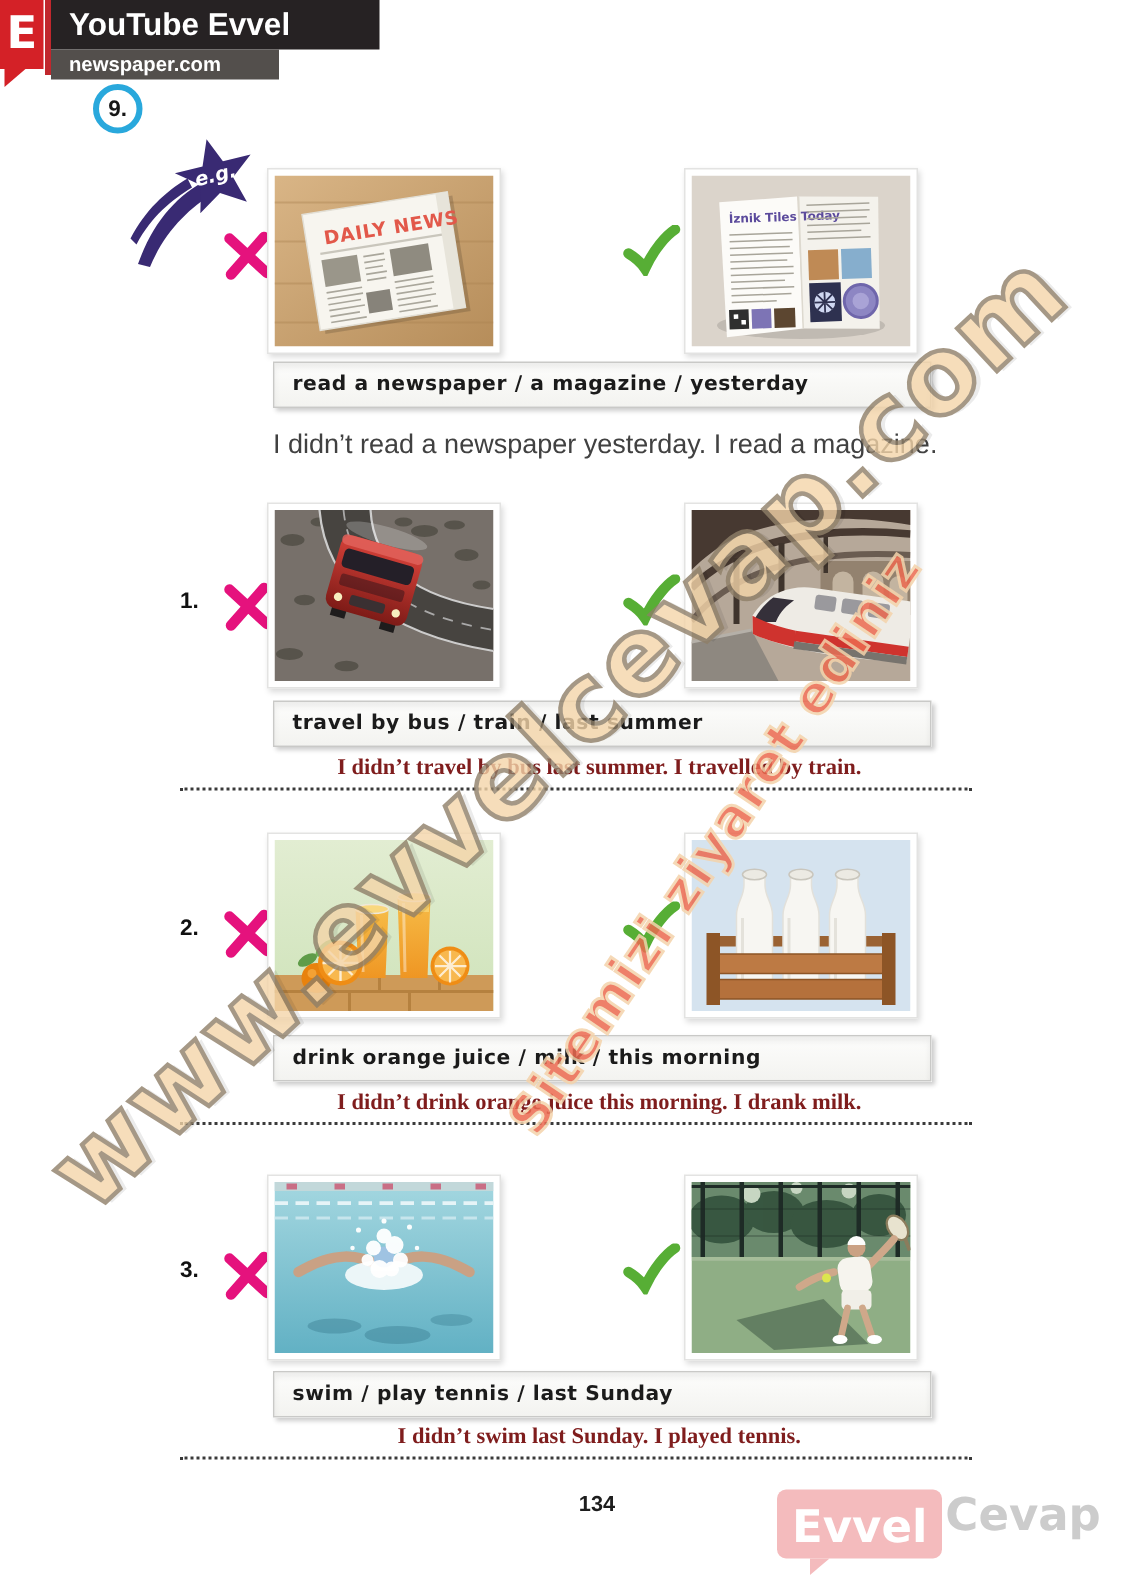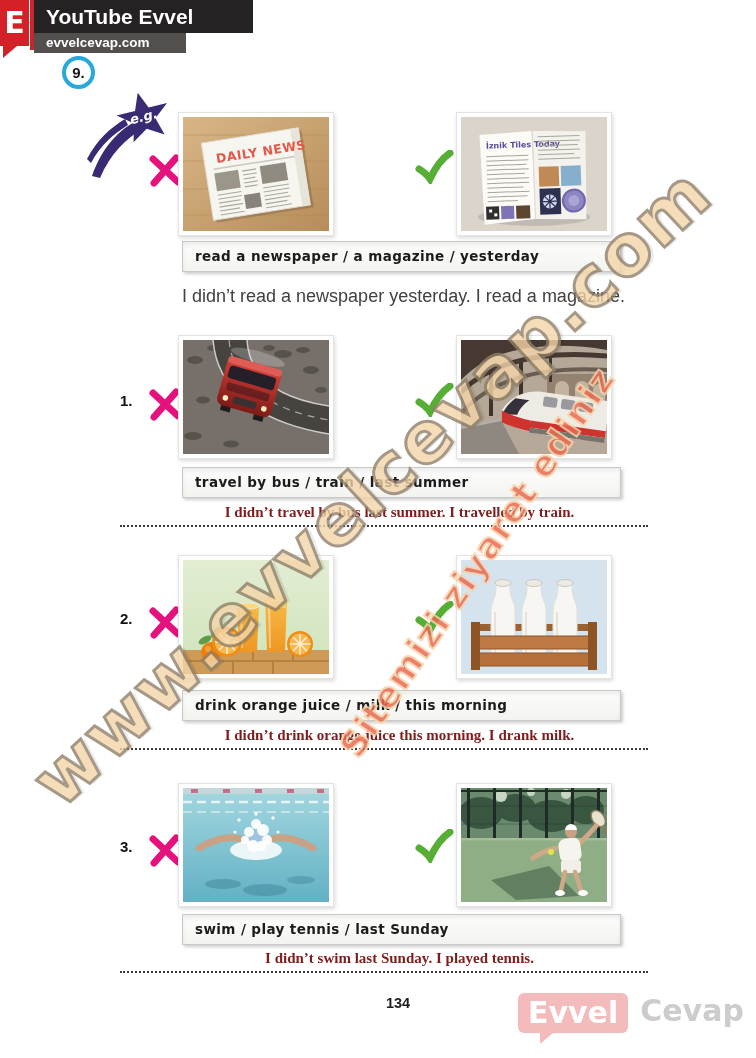--- a/index.html
+++ b/index.html
@@ -34,25 +34,25 @@
               line-height:29px;padding-left:12px;font-weight:bold;font-size:13.5px;color:#1b1b1b;
               letter-spacing:.4px;font-family:"DejaVu Sans",sans-serif;white-space:nowrap;}
   .answer-ex{left:182px;font-size:18px;color:#414141;}
   .answer-red{left:172px;width:455px;text-align:center;font-family:"Liberation Serif",serif;
               font-weight:bold;font-size:15px;color:#7f1d1d;white-space:nowrap;}
   .dotted{left:120px;width:528px;height:0;border-bottom:2px dotted #3a3a3a;}
 
   
   .page-num{left:0;top:995px;width:756px;text-align:center;font-size:14.5px;font-weight:bold;color:#1d1d1d;margin-left:20px;}
   .logo{left:518px;top:993px;display:flex;align-items:flex-start;opacity:.92;}
-  .logo-bubble{position:relative;background:#f4b6b8;border-radius:6px;padding:2px 10px 3px 10px;
+  .logo-bubble{position:relative;background:#f4b6b8;border-radius:6px;padding:8px 10px 3px 10px;
                color:#fff;font-size:30px;font-weight:bold;font-family:"DejaVu Sans",sans-serif;}
   .logo-tail{position:absolute;left:22px;top:100%;width:0;height:0;border-top:11px solid #f4b6b8;
              border-right:13px solid transparent;}
-  .logo-gray{color:#c8c8c8;font-size:30px;font-weight:bold;margin-left:12px;font-family:"DejaVu Sans",sans-serif;}
+  .logo-gray{color:#c8c8c8;font-size:30px;font-weight:bold;margin-left:2px;font-family:"DejaVu Sans",sans-serif;}
 
   
   .wm{pointer-events:none;white-space:nowrap;z-index:60;font-family:"DejaVu Sans",sans-serif;}
   .wm1{left:16px;top:762px;font-size:71px;font-weight:800;color:#f4d5a9;
        -webkit-text-stroke:3px #8f7f68;transform:rotate(-43deg);transform-origin:0 0;
        opacity:.8;letter-spacing:2px;text-shadow:3px 3px 0 rgba(0,0,0,.10);}
   .wm2{left:332px;top:742px;font-size:35px;font-weight:800;color:#ec6a50;
        -webkit-text-stroke:2px #f4d3ab;transform:rotate(-56deg);transform-origin:0 0;
        opacity:.85;letter-spacing:1px;}
 </style>
@@ -63,21 +63,21 @@
 
   <div class="abs badge-e">
     <span>E</span>
   </div>
   <div class="abs badge-tail"></div>
   <div class="abs red-stripe"></div>
   <div class="abs bar-main">
     <span>YouTube Evvel Cevap</span>
   </div>
   <div class="abs bar-sub">
-    <span>evvelcevap.com</span>
+    <span>newspaper.com</span>
   </div>
 
   <div class="abs q-circle">
     <span>9.</span>
   </div>
 
   <svg class="abs" style="left:84px;top:88px;" width="92" height="92" viewBox="0 0 92 92">
     <path d="M8,88 C18,60 34,42 54,32 L58,41 C42,51 26,66 16,90 Z" fill="#392a73"></path>
     <path d="M3,71 C13,52 26,40 41,31 L44,37 C31,45 17,56 7,75 Z" fill="#392a73"></path>
     <g transform="rotate(-14 60 30)">

